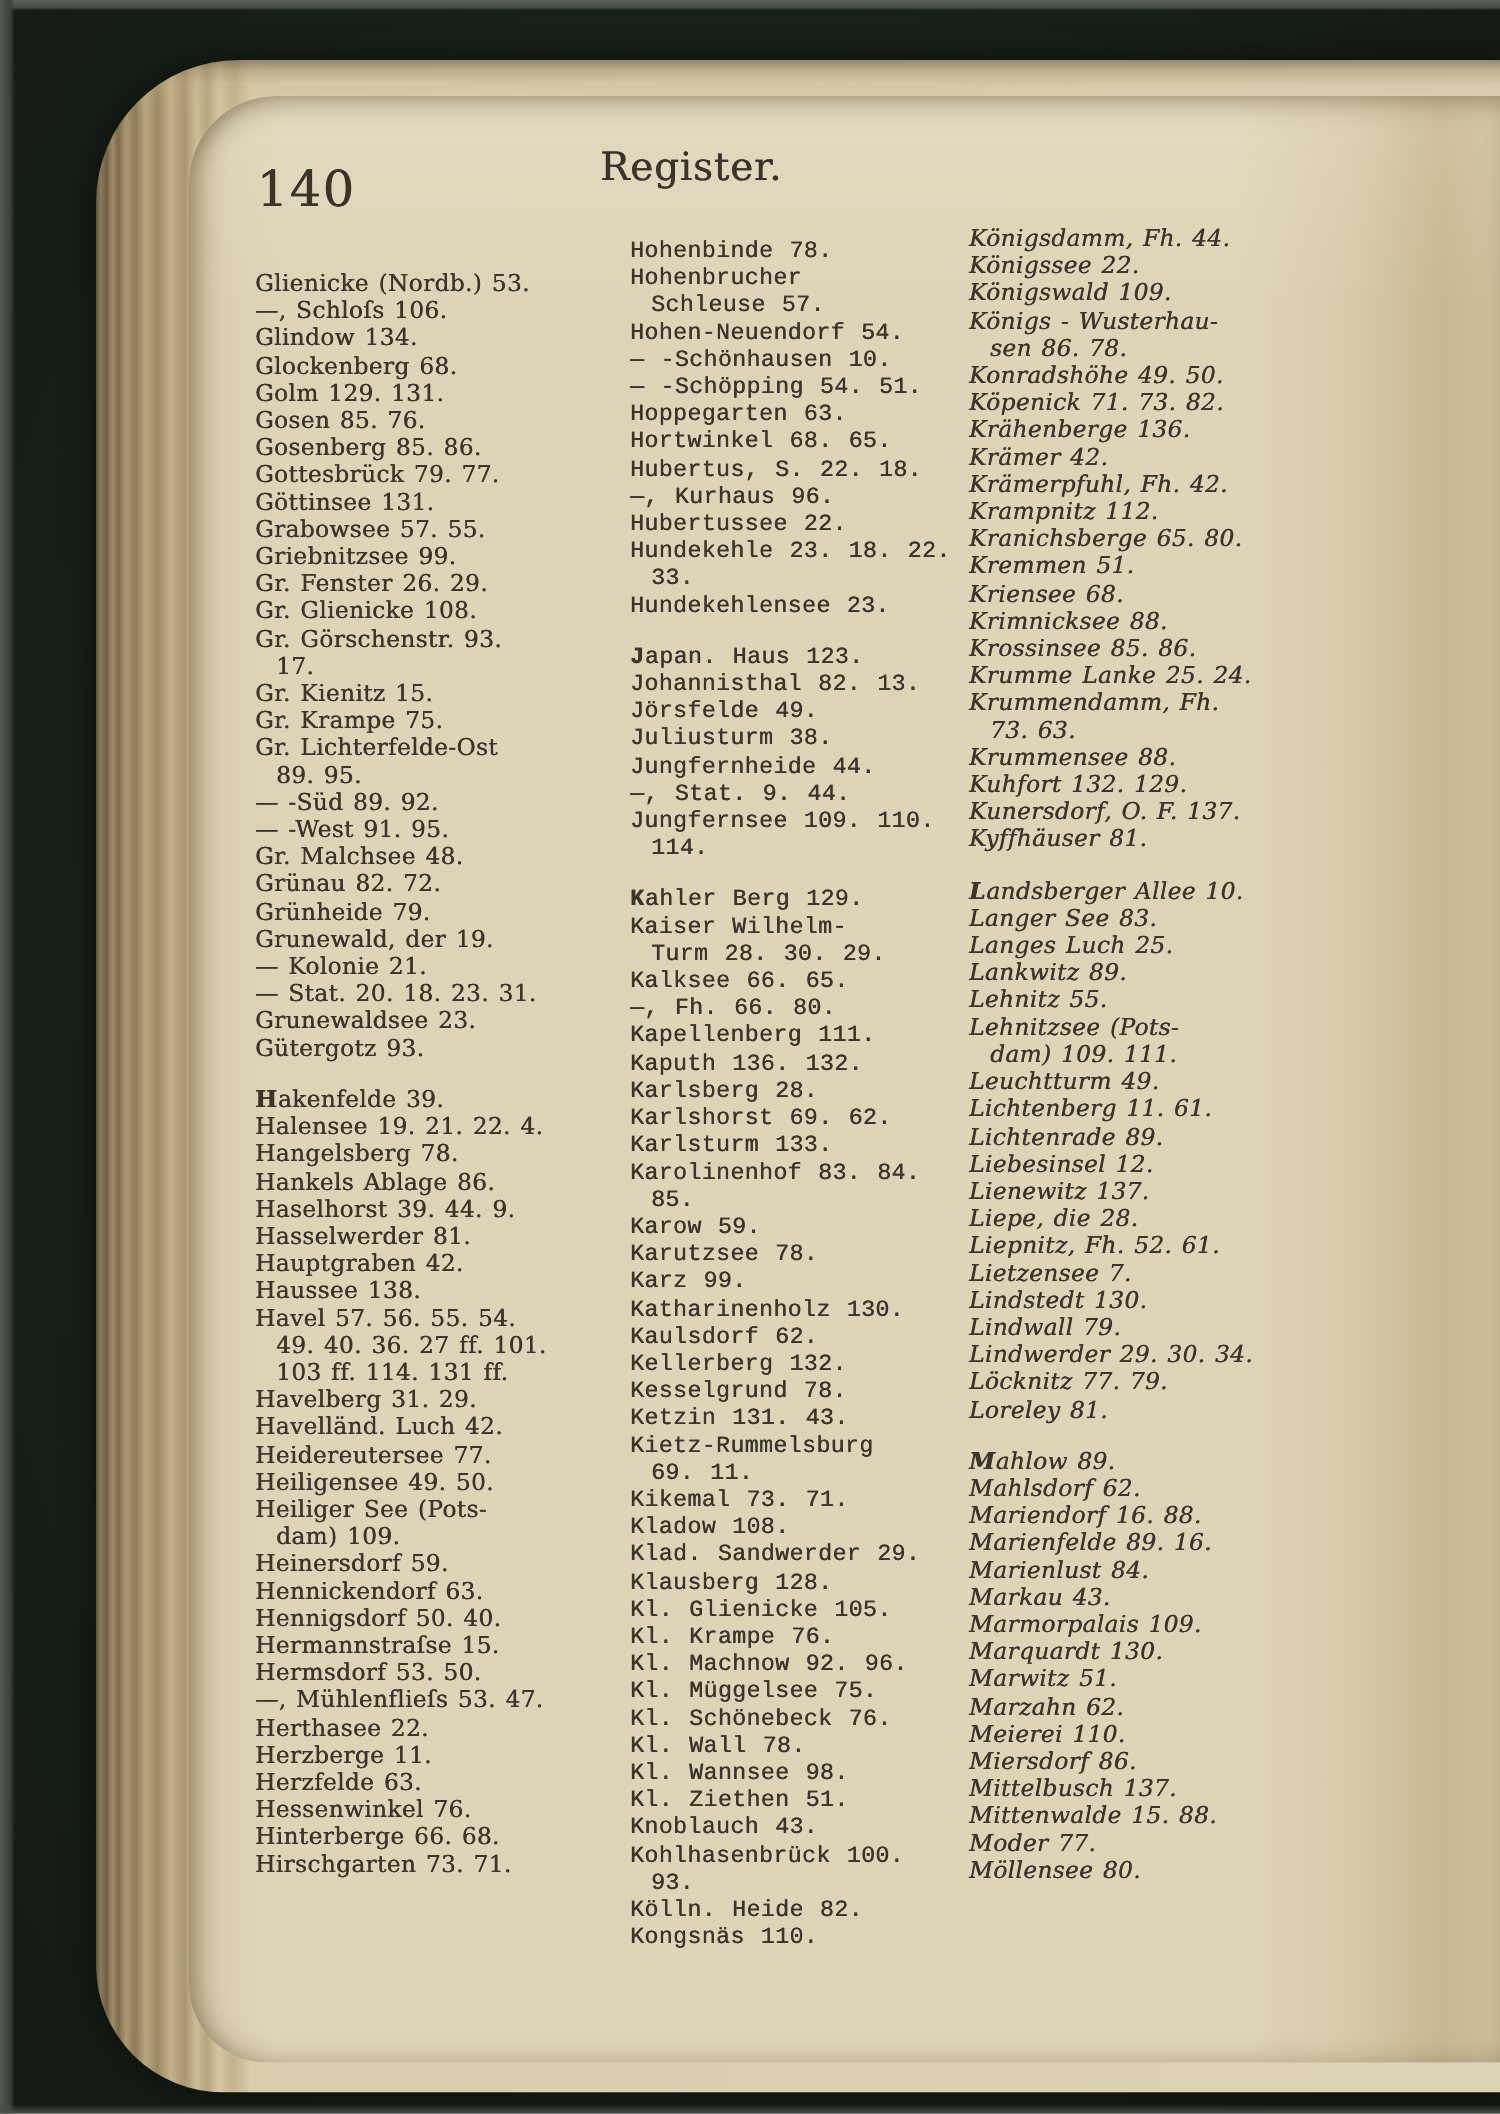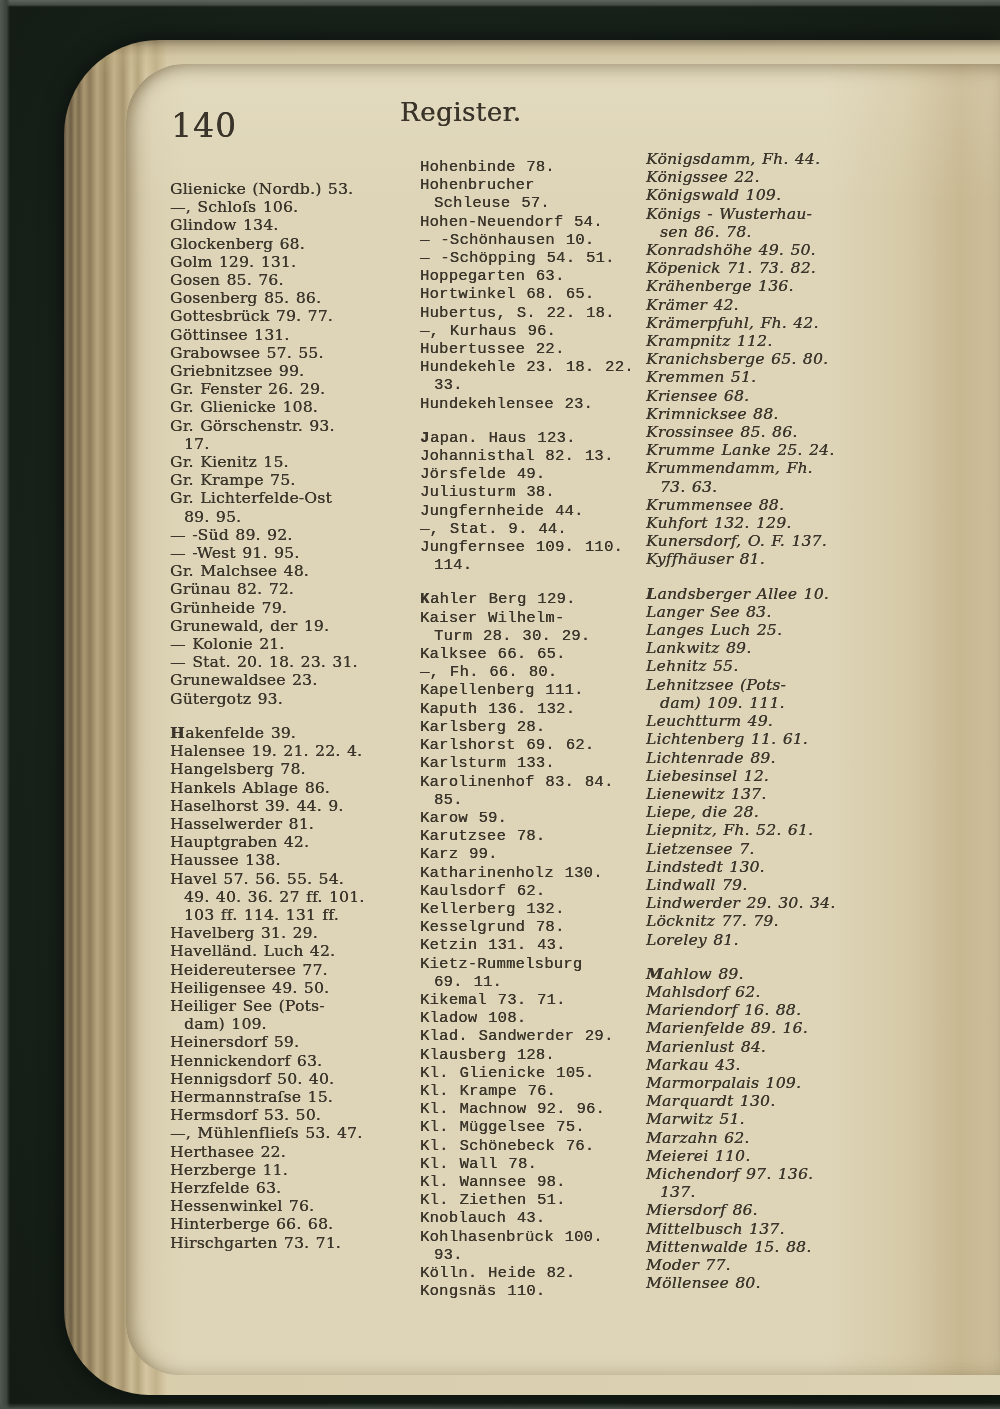--- a/index.html
+++ b/index.html
@@ -268,22 +268,20 @@
           <div class="entry">Mahlsdorf 62.</div>
           <div class="entry">Mariendorf 16. 88.</div>
           <div class="entry">Marienfelde 89. 16.</div>
           <div class="entry">Marienlust 84.</div>
           <div class="entry">Markau 43.</div>
           <div class="entry">Marmorpalais 109.</div>
           <div class="entry">Marquardt 130.</div>
           <div class="entry">Marwitz 51.</div>
           <div class="entry">Marzahn 62.</div>
           <div class="entry">Meierei 110.</div>
-          <div class="entry">Michendorf 97. 136.
-137.</div>
           <div class="entry">Miersdorf 86.</div>
           <div class="entry">Mittelbusch 137.</div>
           <div class="entry">Mittenwalde 15. 88.</div>
           <div class="entry">Moder 77.</div>
           <div class="entry">Möllensee 80.</div>
         </div>
       </div>
   </div>
   <div class="edge-bottom"></div>
 </div>

